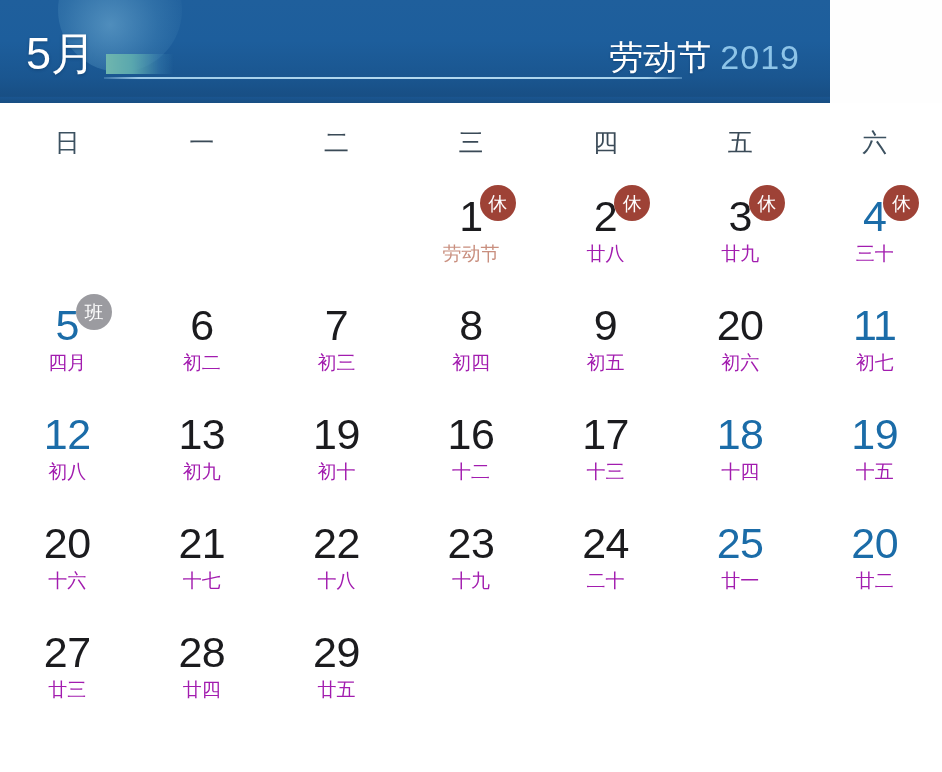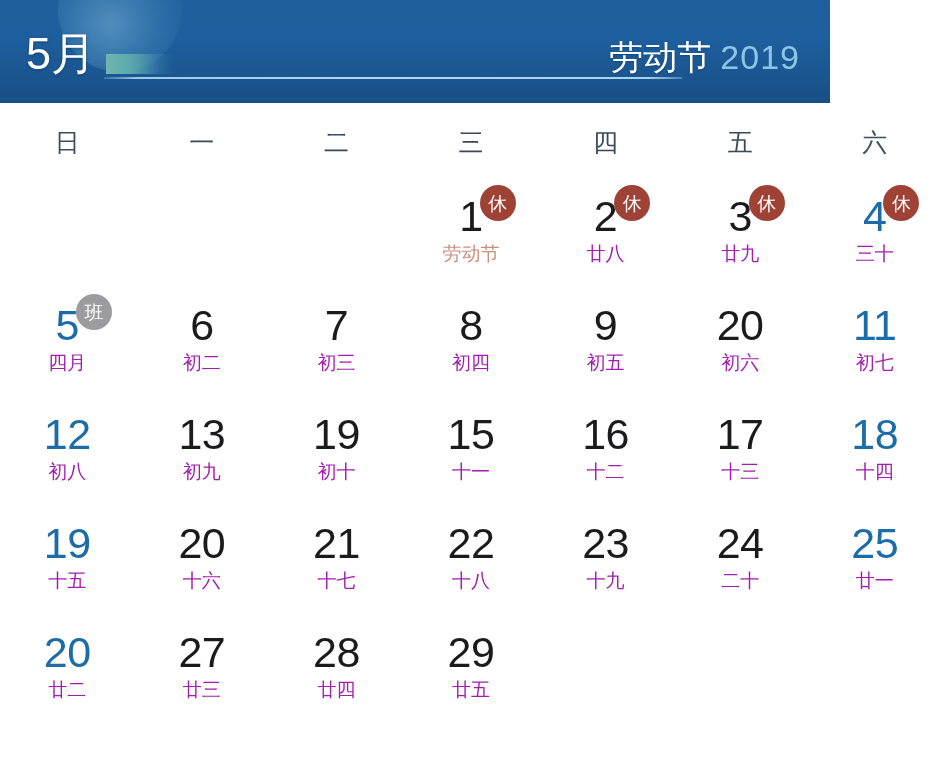--- a/index.html
+++ b/index.html
@@ -300,26 +300,20 @@
         <div class="lunar-label">初九</div>
       </div>
       <div class="day-cell">
         <div class="day-num-wrap">
           <span class="day-number">19</span>
         </div>
         <div class="lunar-label">初十</div>
       </div>
       <div class="day-cell">
         <div class="day-num-wrap">
-          <span class="day-number">15</span>
-        </div>
-        <div class="lunar-label">十一</div>
-      </div>
-      <div class="day-cell">
-        <div class="day-num-wrap">
           <span class="day-number">16</span>
         </div>
         <div class="lunar-label">十二</div>
       </div>
       <div class="day-cell">
         <div class="day-num-wrap">
           <span class="day-number">17</span>
         </div>
         <div class="lunar-label">十三</div>
       </div>

